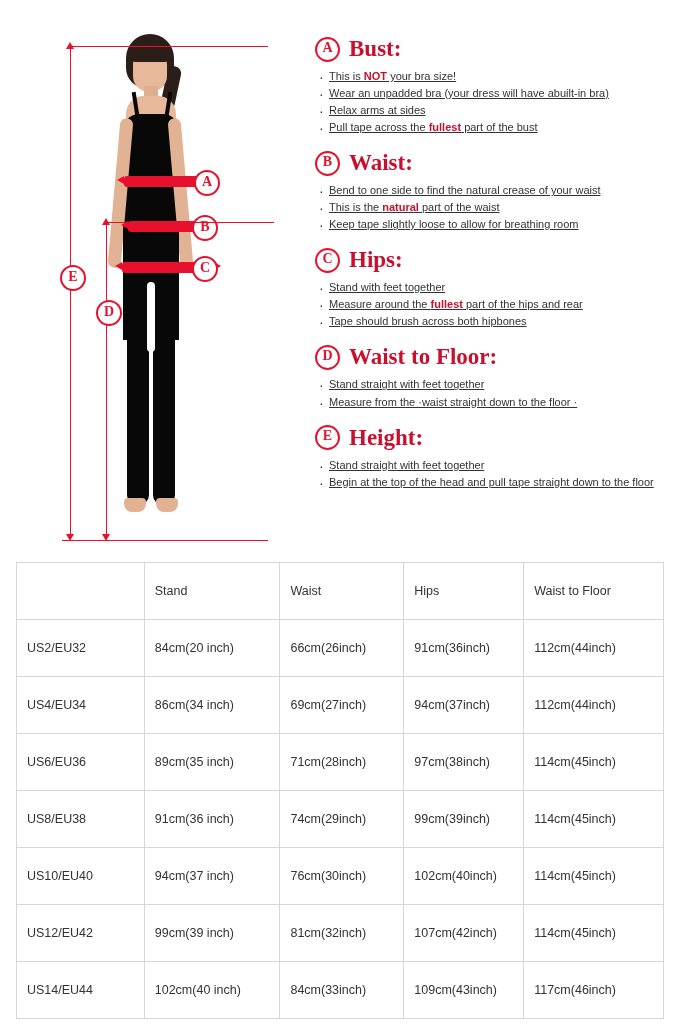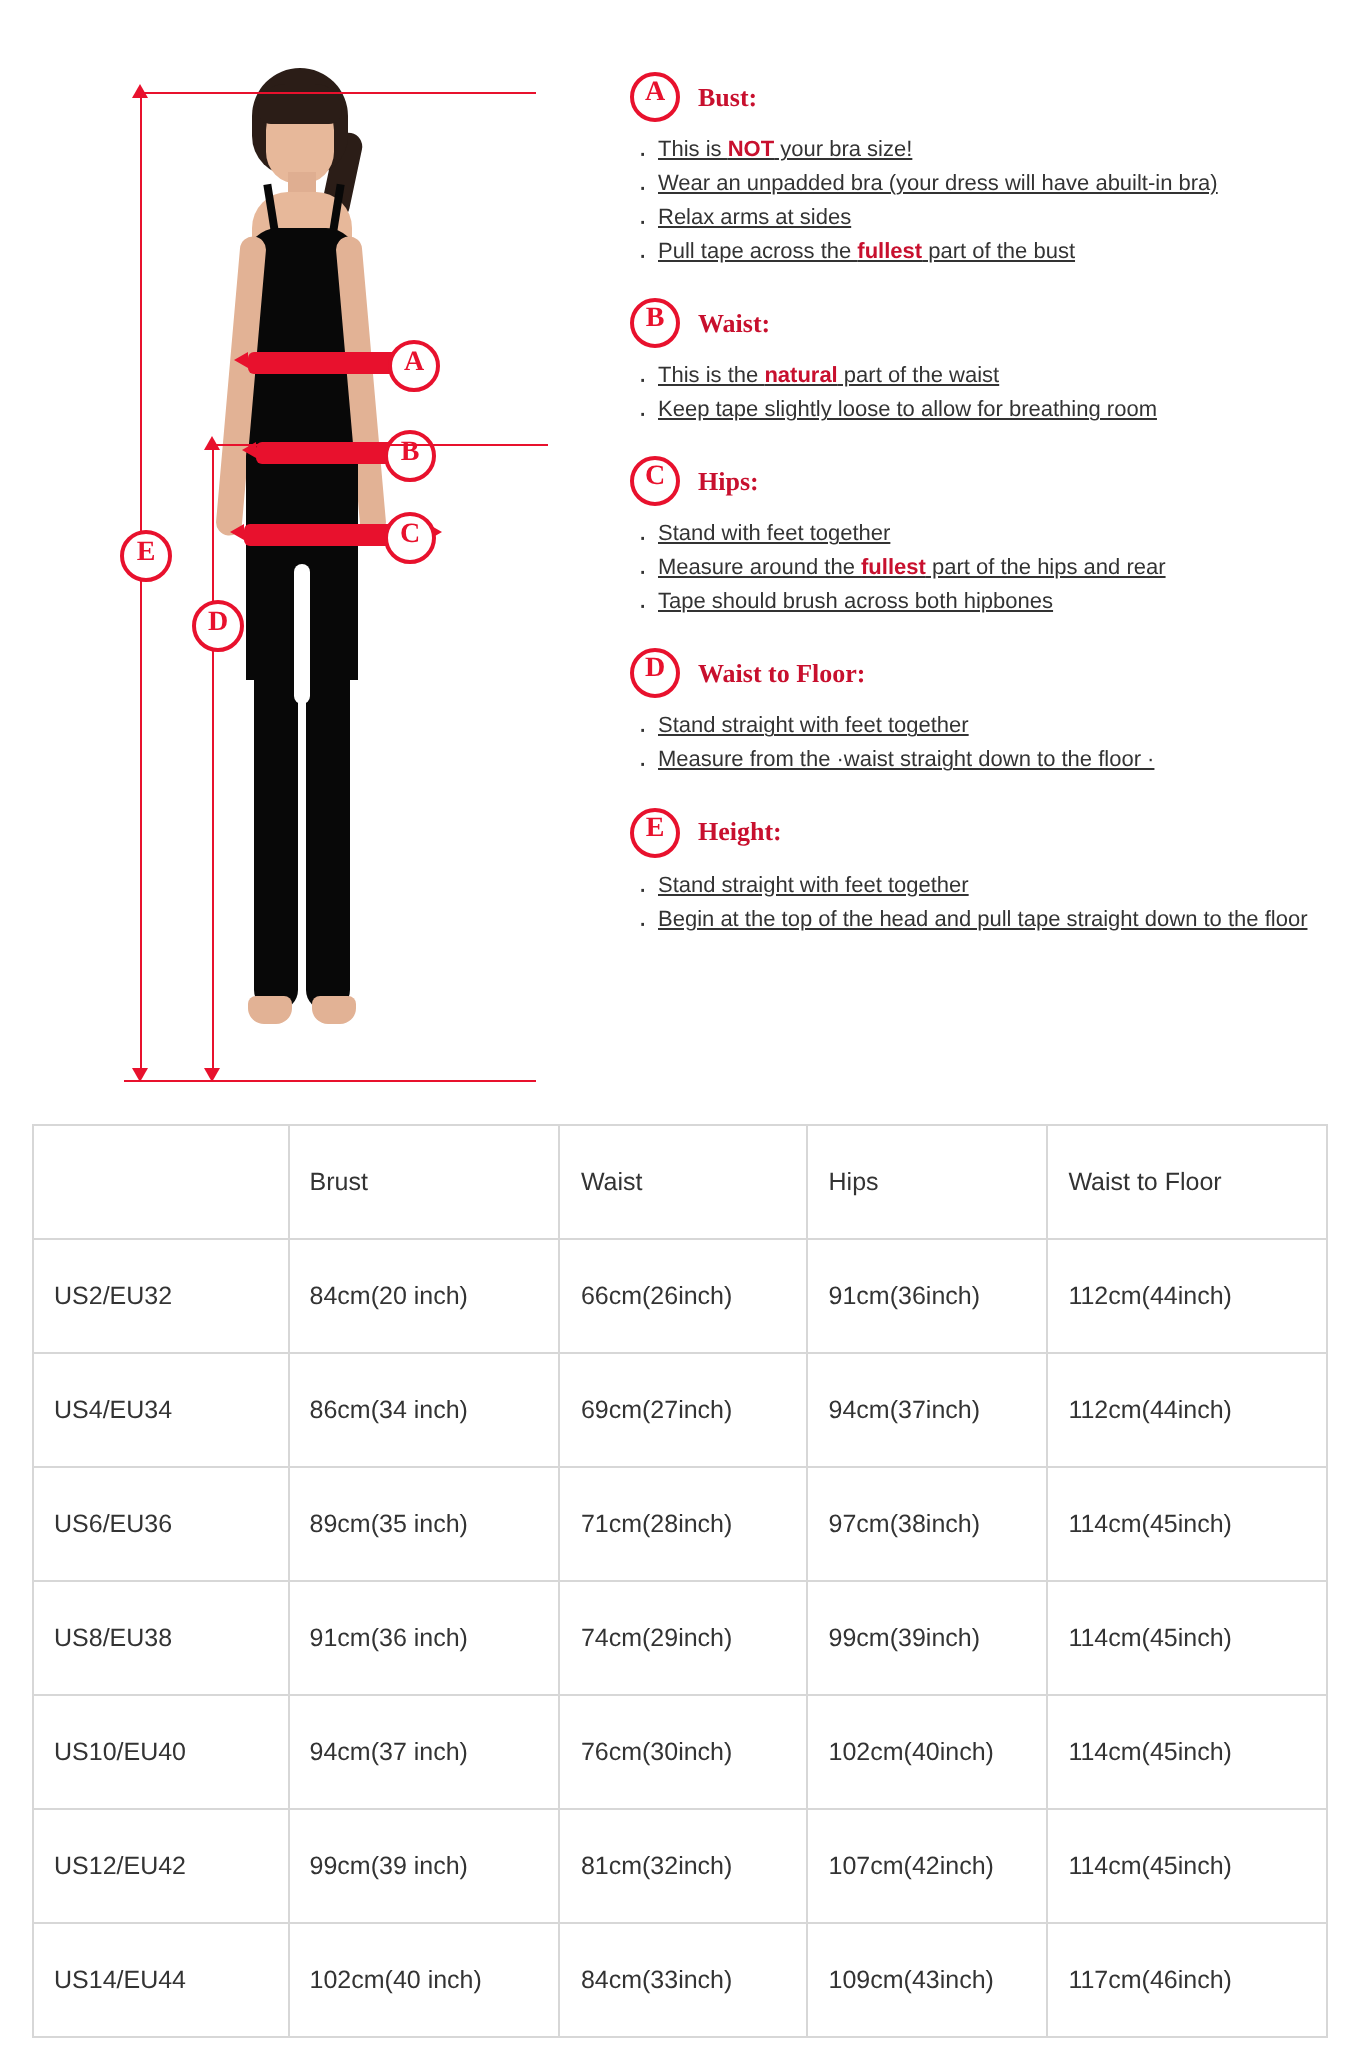--- a/index.html
+++ b/index.html
@@ -213,21 +213,21 @@
     font-weight: bold;
     font-size: 14px;
     line-height: 18px;
     text-align: center;
     margin-right: 9px;
     flex: 0 0 auto;
   }
   .block-title {
     color: #c8102e;
     font-family: "Liberation Serif", serif;
-    font-size: 13px;
+    font-size: 23px;
     font-weight: bold;
   }
   .bullets {
     margin: 0;
     padding: 0;
     list-style: none;
   }
   .bullets li {
     font-size: 11px;
     color: #333;
@@ -346,20 +346,21 @@
           <li>Pull tape across the <span class="em">fullest</span> part of the bust</li>
         </ul>
       </div>
 
       <div class="block">
         <div class="block-head">
           <div class="badge">B</div>
           <div class="block-title">Waist:</div>
         </div>
         <ul class="bullets">
+          <li>Bend to one side to find the natural crease of your waist</li>
           <li>This is the <span class="em">natural</span> part of the waist</li>
           <li>Keep tape slightly loose to allow for breathing room</li>
         </ul>
       </div>
 
       <div class="block">
         <div class="block-head">
           <div class="badge">C</div>
           <div class="block-title">Hips:</div>
         </div>
@@ -399,21 +400,21 @@
     <colgroup>
       <col class="c0">
         <col class="c1">
         <col class="c2">
         <col class="c3">
         <col class="c4">
     </colgroup>
     <thead>
       <tr>
         <th></th>
-        <th>Brust</th>
+        <th>Stand</th>
         <th>Waist</th>
         <th>Hips</th>
         <th>Waist to Floor</th>
       </tr>
     </thead>
     <tbody>
       <tr>
         <td>US2/EU32</td>
         <td>84cm(20 inch)</td>
         <td>66cm(26inch)</td>

